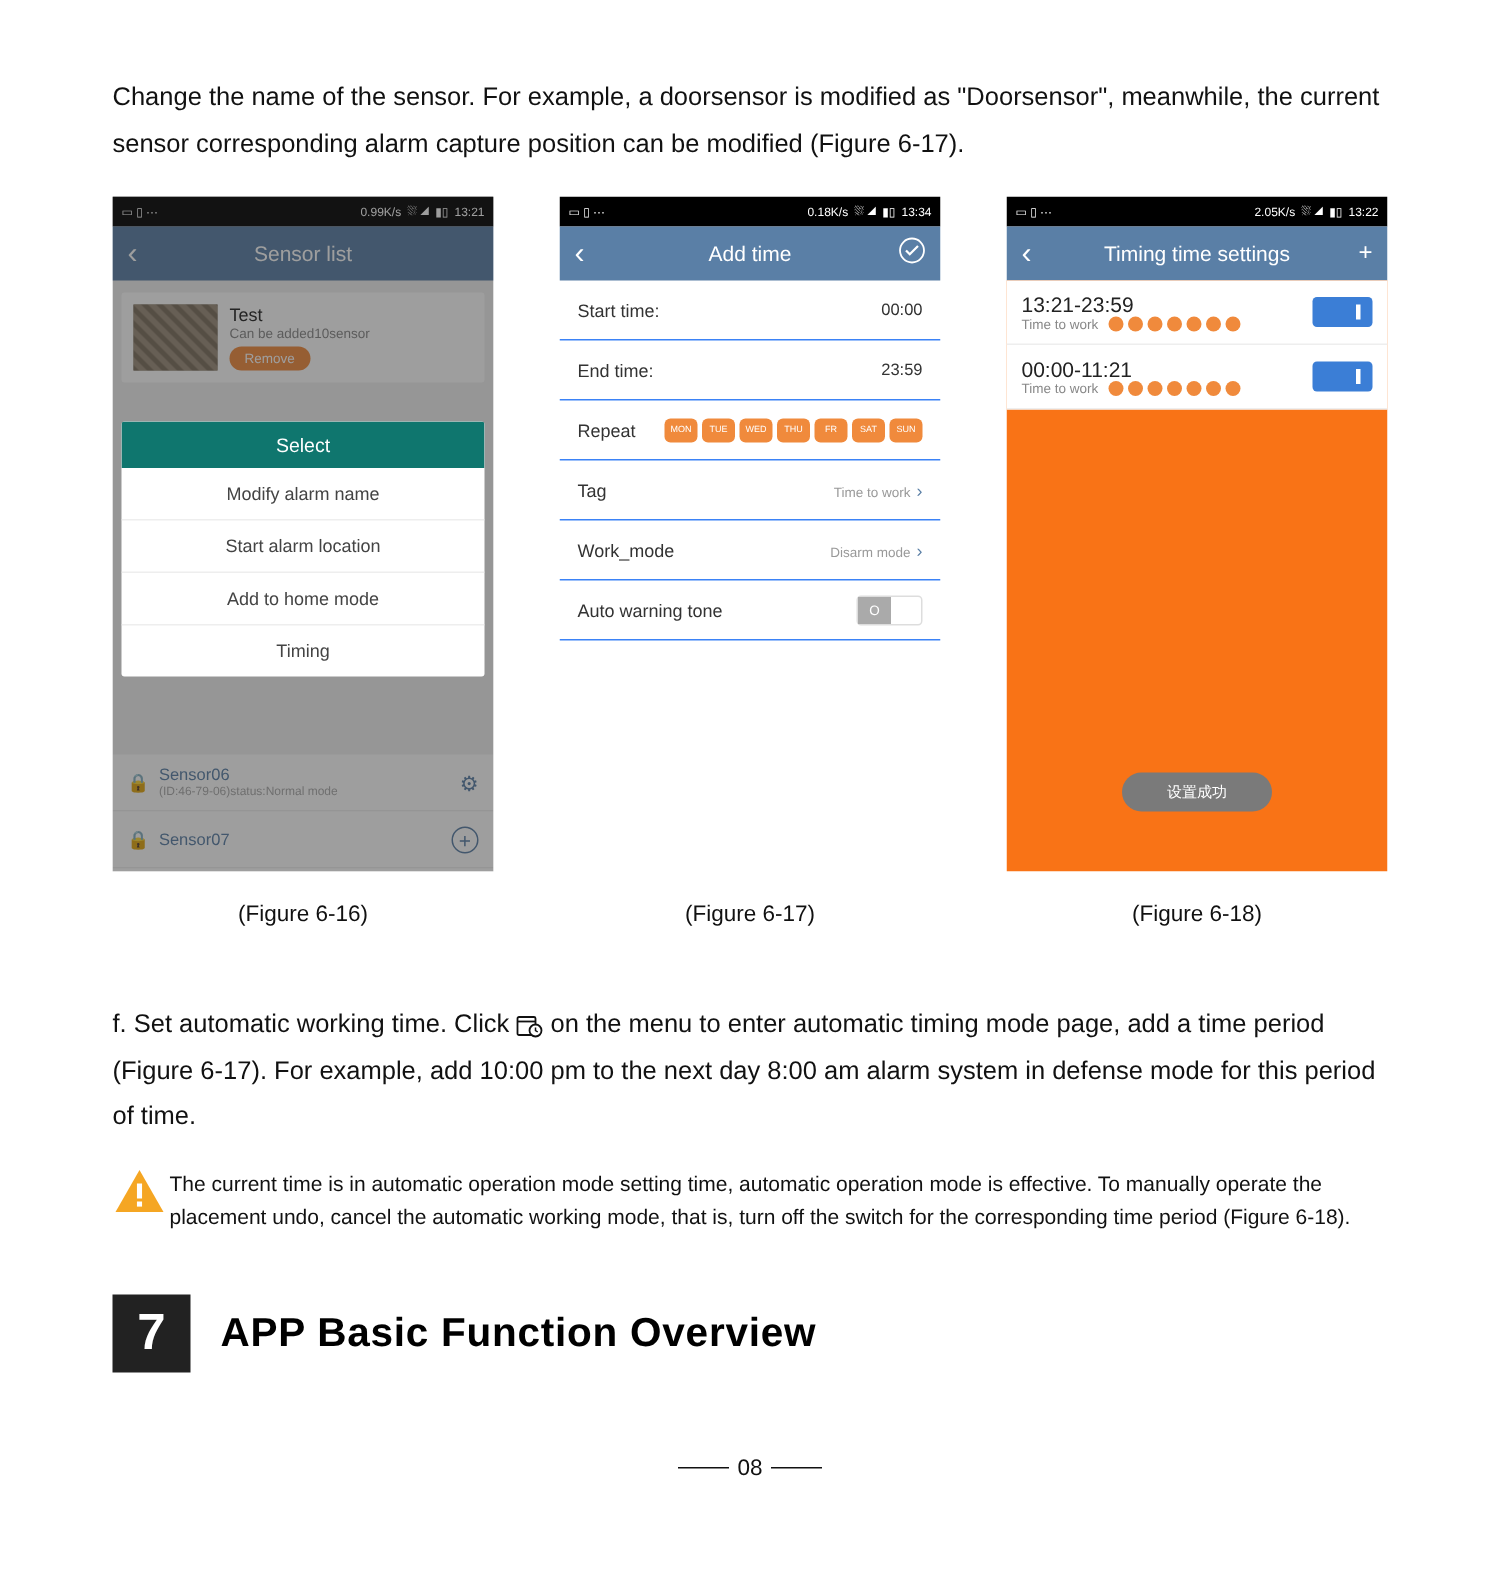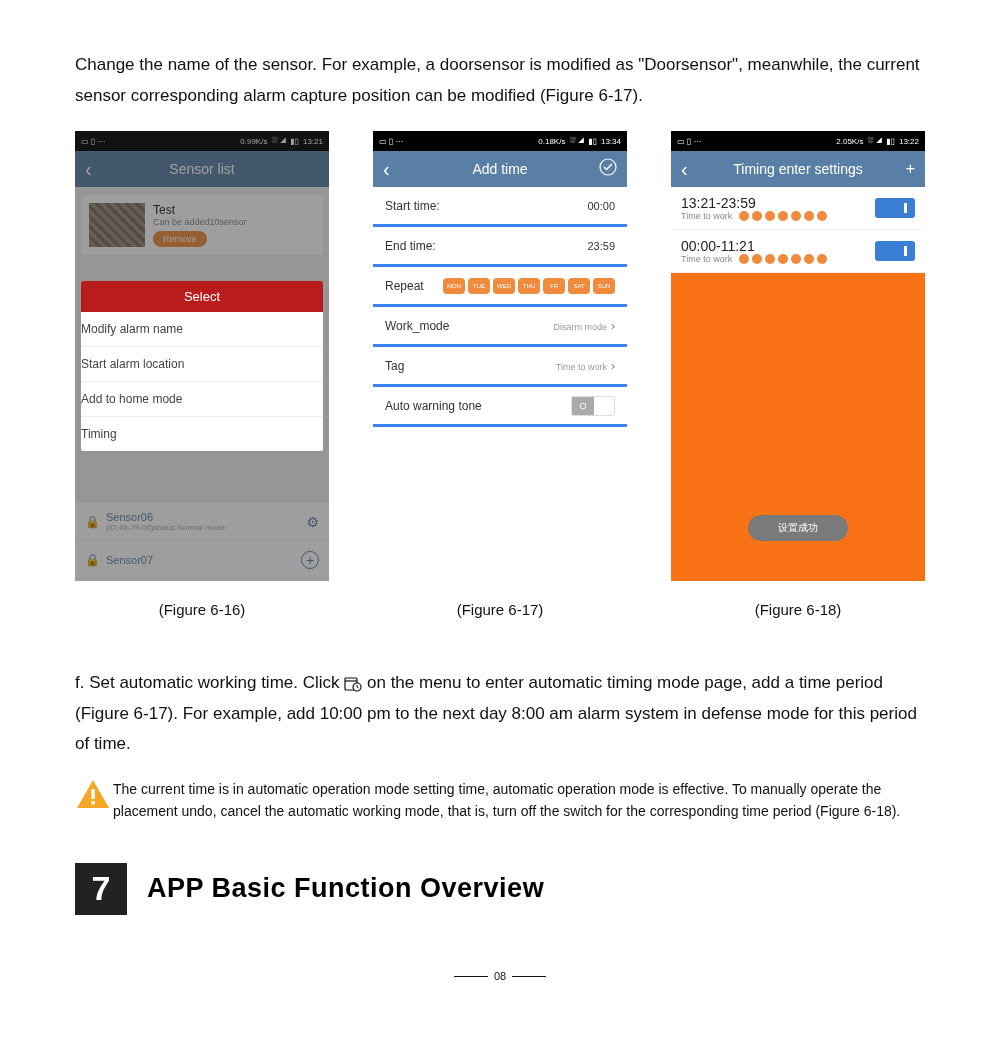--- a/index.html
+++ b/index.html
@@ -23,29 +23,29 @@
   .p1-info .name { font-size: 12px; color: #222; }
   .p1-info .sub { font-size: 9px; color: #888; }
   .remove-btn { display:inline-block; margin-top: 4px; background: #f08a3c; color: #fff; font-size: 9px; padding: 3px 10px; border-radius: 10px; }
   .p1-listrow { height: 38px; background:#fff; border-bottom:1px solid #eee; display:flex; align-items:center; padding:0 10px; justify-content:space-between; font-size:11px; }
   .p1-listrow .rname { color:#5a7fa6; }
   .p1-listrow .rsub { color:#aaa; font-size:8px; }
   .p1-listrow .plus { width:18px;height:18px;border:1.5px solid #5a7fa6;border-radius:50%;color:#5a7fa6;display:flex;align-items:center;justify-content:center;font-size:14px;line-height:1; }
   .p1-listrow .gear { color:#5a7fa6; font-size:14px; }
   .p1-overlay { position:absolute; inset:0; background: rgba(40,40,40,0.45); }
   .p1-sheet { position:absolute; left:6px; right:6px; top: 150px; background:#fff; border-radius:2px; overflow:hidden; }
-  .p1-sheet .sheet-hdr { background:#b91c1c; color:#fff; text-align:center; padding:8px 0; font-size:13px; }
-  .p1-sheet .sheet-item { padding:10px 0; font-size:12px; color:#444; border-bottom:1px solid #eee; }
+  .p1-sheet .sheet-hdr { background:#0f766e; color:#fff; text-align:center; padding:8px 0; font-size:13px; }
+  .p1-sheet .sheet-item { text-align:center; padding:10px 0; font-size:12px; color:#444; border-bottom:1px solid #eee; }
   .p1-sheet .sheet-item:last-child { border-bottom:none; }
   .p1-under { position:absolute; left:0; right:0; top: 56px; }
   .lock-ic { color:#5a7fa6; font-size:12px; padding-right:6px;}
 
   
   .p2-body { background:#fff; height: calc(100% - 56px); }
-  .p2-row { height:40px; border-bottom:3px solid #3b82f6; display:flex; align-items:center; justify-content:space-between; padding:0 12px; font-size:12px; color:#333; }
+  .p2-row { height:40px; border-bottom:1px solid #3b82f6; display:flex; align-items:center; justify-content:space-between; padding:0 12px; font-size:12px; color:#333; }
   .p2-row .val { color:#333; font-size:11px; }
   .p2-row .val.small { color:#999; font-size:9px; }
   .p2-row .chev { color:#5a7fa6; margin-left:4px; font-size:12px; }
   .days { display:flex; gap:3px; }
   .day { width:22px; height:16px; border-radius:4px; background:#f08a3c; color:#fff; font-size:6px; display:flex; align-items:center; justify-content:center; }
   .switch { width:44px; height:20px; border:1px solid #ddd; border-radius:3px; display:flex; align-items:center; }
   .switch .knob { width:22px; height:18px; background:#aaa; color:#fff; font-size:9px; display:flex; align-items:center; justify-content:center; }
 
   
   .p3-body { background:#f97316; height: calc(100% - 56px); position:relative; }
@@ -64,21 +64,21 @@
   .clock-ic { display:inline-flex; width:18px; height:16px; vertical-align:middle; }
 
   .warn-row { display:flex; gap:2px; margin-top:18px; align-items:flex-start; }
   .warn-icon { flex-shrink:0; }
   .warn-text { font-size:14px; line-height:1.6; color:#111; }
 
   .section-7 { display:flex; align-items:center; gap:20px; margin-top:40px; }
   .num-badge { width:52px; height:52px; background:#222; color:#fff; font-size:34px; font-weight:bold; display:flex; align-items:center; justify-content:center; }
   .section-title { font-size:27px; font-weight:bold; letter-spacing:0.5px; }
 
-  .pagenum { text-align:center; margin-top:55px; font-size:11px; color:#111; }
+  .pagenum { text-align:center; margin-top:55px; font-size:15px; color:#111; }
   .pagenum .dash { display:inline-block; width:34px; border-top:1.5px solid #111; vertical-align:middle; margin:0 6px; }
 </style>
 </head>
 <body>
 
 <div class="page">
 
   <p class="body-text">Change the name of the sensor. For example, a doorsensor is modified as "Doorsensor", meanwhile, the current sensor corresponding alarm capture position can be modified (Figure 6-17).</p>
 
   <div class="phones-row">
@@ -185,26 +185,26 @@
               <span class="day">MON</span>
               <span class="day">TUE</span>
               <span class="day">WED</span>
               <span class="day">THU</span>
               <span class="day">FR</span>
               <span class="day">SAT</span>
               <span class="day">SUN</span>
             </div>
           </div>
           <div class="p2-row">
+            <span>Tag</span>
+            <span><span class="val small">Time to work</span><span class="chev">›</span></span>
+          </div>
+          <div class="p2-row">
             <span>Work_mode</span>
             <span><span class="val small">Disarm mode</span><span class="chev">›</span></span>
-          </div>
-          <div class="p2-row">
-            <span>Tag</span>
-            <span><span class="val small">Time to work</span><span class="chev">›</span></span>
           </div>
           <div class="p2-row">
             <span>Auto warning tone</span>
             <div class="switch">
                 <div class="knob">O</div>
               </div>
           </div>
         </div>
       </div>
       <div class="caption">(Figure 6-17)</div>
@@ -218,21 +218,21 @@
             </div>
           <div class="right">
             <span>2.05K/s</span>
             <span>⛆ ◢</span>
             <span>▮▯</span>
             <span>13:22</span>
           </div>
         </div>
         <div class="navbar">
           <span class="back">‹</span>
-          <span>Timing enter settings</span>
+          <span>Timing time settings</span>
           <span class="right-icon">+</span>
         </div>
         <div class="p3-body">
           <div class="p3-card">
             <div class="p3-left">
               <div class="tm">13:21-23:59</div>
               <div class="sub">
                   <span>Time to work</span>
                 <span class="dots">
                     <span class="dot"></span>

